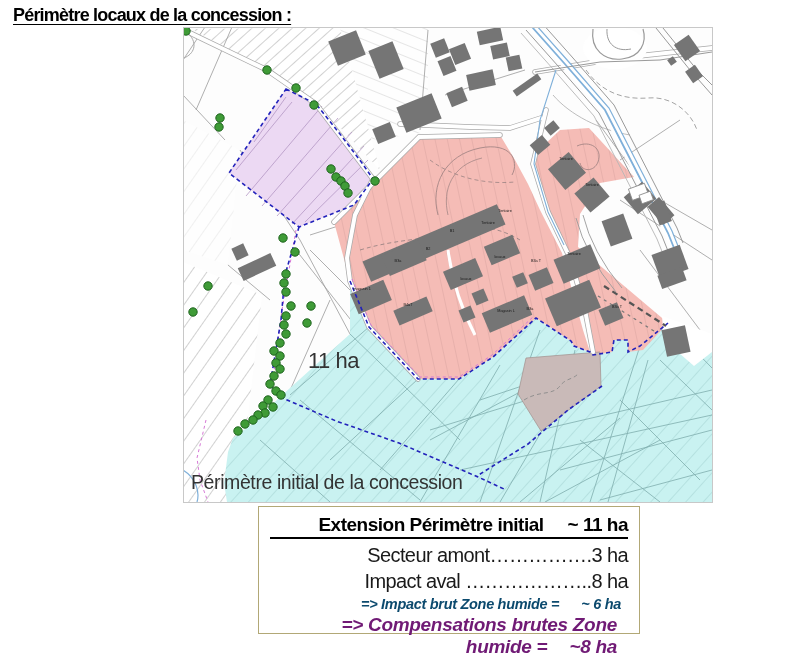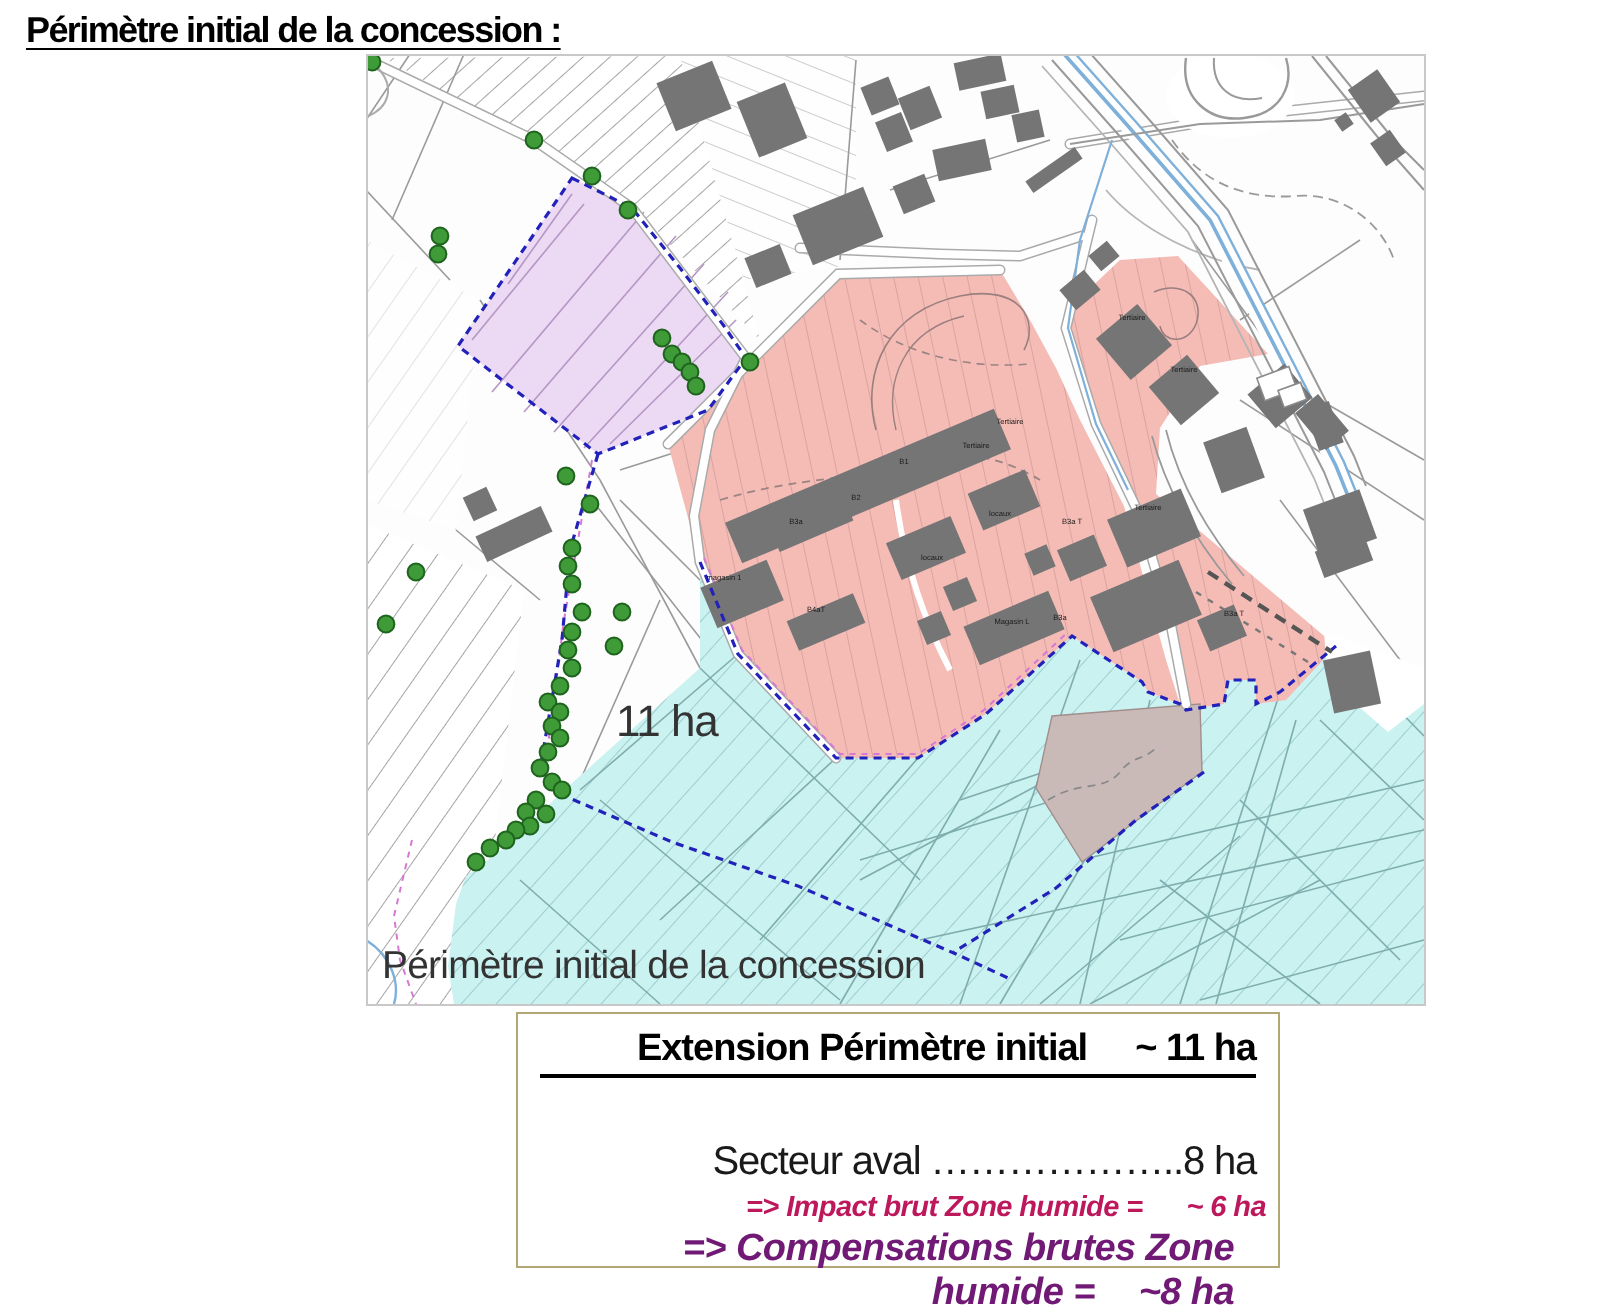--- a/index.html
+++ b/index.html
@@ -4,26 +4,26 @@
 html,body{margin:0;padding:0;background:#fff;width:800px;height:654px;overflow:hidden;}
 body{font-family:"Liberation Sans",sans-serif;position:relative;}
 .title{position:absolute;left:13px;top:5px;font-size:18px;font-weight:bold;color:#000;
  letter-spacing:-0.8px;text-decoration:underline;text-underline-offset:3px;}
 .legend{position:absolute;left:258px;top:506px;width:380px;height:126px;border:1.5px solid #b2a876;background:#fff;text-align:right;}
 .lg1{position:absolute;left:11px;top:8px;width:358px;line-height:1.08;font-size:19px;font-weight:bold;letter-spacing:-0.5px;
  border-bottom:2px solid #000;padding-bottom:1px;}
 .lg1 .r{float:right;margin-left:24px;}
 .lg2{position:absolute;right:11px;top:37px;font-size:20px;letter-spacing:-0.6px;color:#1a1a1a;}
 .lg3{position:absolute;right:11px;top:63px;font-size:20px;letter-spacing:-0.6px;color:#1a1a1a;}
-.lg4{position:absolute;left:40px;top:89px;width:334px;font-size:14.5px;font-style:italic;font-weight:bold;letter-spacing:-0.3px;color:#be185d;}
+.lg4{position:absolute;left:28px;top:89px;width:334px;font-size:14.5px;font-style:italic;font-weight:bold;letter-spacing:-0.3px;color:#0c4a6e;}
 .lg5{position:absolute;left:20px;top:107px;width:338px;font-size:19px;font-style:italic;font-weight:bold;letter-spacing:-0.3px;color:#701a75;}
 .lg4 .r,.lg5 .r{float:right;margin-left:22px;}
 </style></head><body>
 
-<div class="title">Périmètre initial de la concession :</div>
+<div class="title">Périmètre locaux de la concession :</div>
 
 <svg style="position:absolute;left:183px;top:27px" width="530" height="476" viewBox="183 27 530 476">
 <defs>
 <pattern id="hNE" width="9" height="9" patternUnits="userSpaceOnUse" patternTransform="rotate(48)">
  <rect width="9" height="9" fill="white"></rect>
         <line x1="0" y1="0" x2="0" y2="9" stroke="#9a9a9a" stroke-width="0.9"></line>
 </pattern>
 <pattern id="hSW" width="13" height="13" patternUnits="userSpaceOnUse" patternTransform="rotate(35)">
  <rect width="13" height="13" fill="white"></rect>
         <line x1="0" y1="0" x2="0" y2="13" stroke="#9a9a9a" stroke-width="0.9"></line>
@@ -314,19 +314,20 @@
 
 <text x="191" y="489" font-size="19.5" letter-spacing="-0.4" fill="#333" font-family="Liberation Sans,sans-serif">Périmètre initial de la concession</text>
 
 <rect x="183.5" y="27.5" width="529" height="475" fill="none" stroke="#c8c8c8" stroke-width="1"></rect>
 </svg>
 
 <div class="legend">
 
  <div class="lg1">Extension Périmètre initial<span class="r">~ 11 ha</span></div>
 
-
- <div class="lg3">Secteur aval ………………..8 ha</div>
+ <div class="lg2">Secteur amont…………….3 ha</div>
+
+ <div class="lg3">Impact aval ………………..8 ha</div>
 
  <div class="lg4">=&gt; Impact brut Zone humide =<span class="r">~ 6 ha</span></div>
 
  <div class="lg5">=&gt; Compensations brutes Zone humide =<span class="r">~8 ha</span></div>
 </div>
 
 </body></html>

